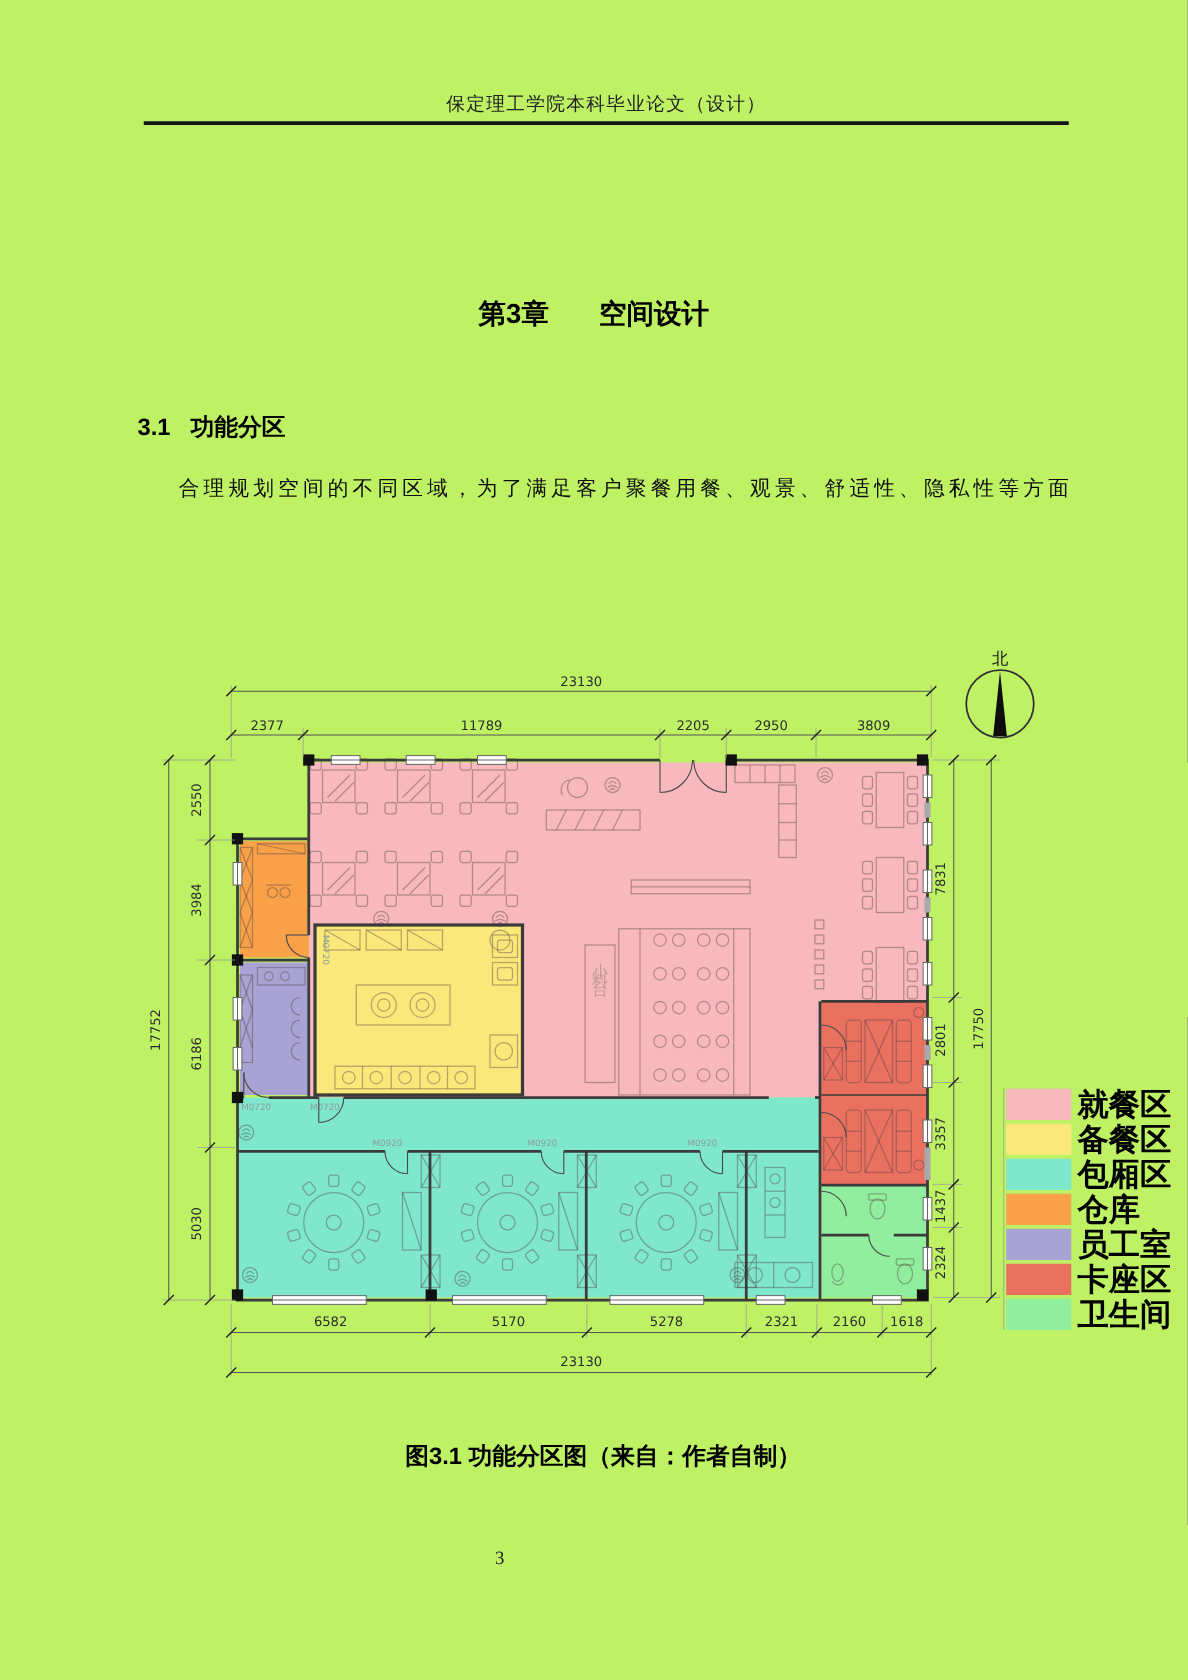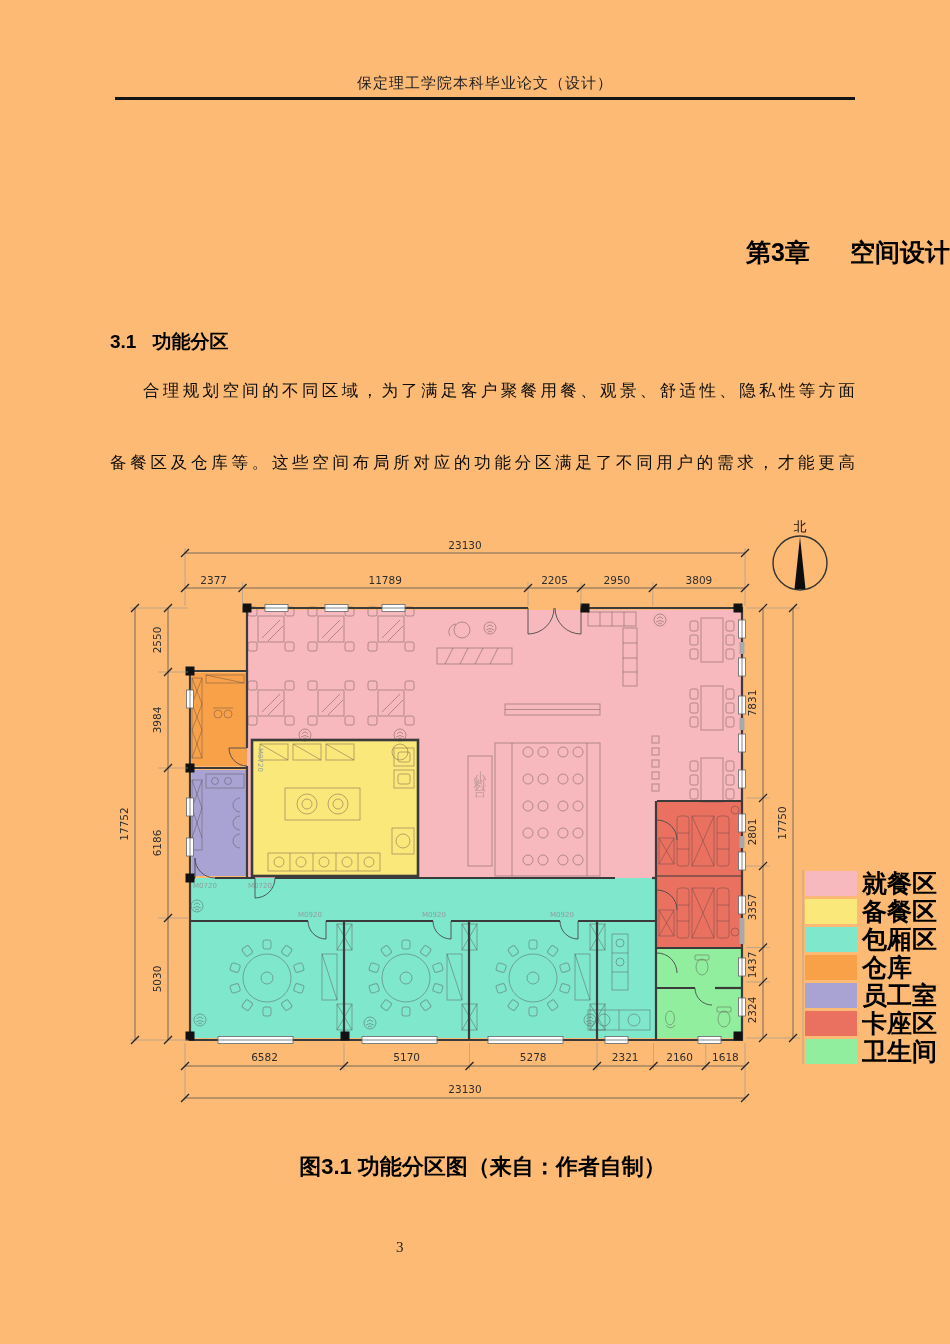--- a/index.html
+++ b/index.html
@@ -1,35 +1,35 @@
 <!DOCTYPE html>
 <html><head>
 <meta charset="utf-8">
 <style>
   html,body{margin:0;padding:0;background:#888;}
   .page{
-    position:relative;width:950px;height:1344px;background:#fdba74;
+    position:relative;width:950px;height:1344px;background:#bef264;
     font-family:"Liberation Serif","DejaVu Serif",serif;color:#111;
     overflow:hidden;margin:0 auto;
   }
   .hdr{position:absolute;top:74px;left:115px;width:740px;text-align:center;
        font-size:15px;letter-spacing:1px;color:#222;}
   .hdr-rule{position:absolute;top:97px;left:115px;width:740px;height:3px;background:#141414;}
-  .chapter{position:absolute;top:236px;left:0;width:950px;text-align:right;
-       font-family:"Liberation Sans","DejaVu Sans",sans-serif;font-weight:bold;font-size:25px;color:#000;}
+  .chapter{position:absolute;top:236px;left:0;width:950px;text-align:center;
+       font-family:"Liberation Sans","DejaVu Sans",sans-serif;font-weight:bold;font-size:22px;color:#000;}
   .chapter .gap{display:inline-block;width:40px;}
   .sect{position:absolute;top:309px;left:110px;
        font-family:"Liberation Sans","DejaVu Sans",sans-serif;font-weight:bold;font-size:19px;color:#000;margin-top:20px;}
   .sect .gap{display:inline-block;width:16px;}
   .para{position:absolute;left:110px;width:745px;font-size:16.5px;line-height:36px;color:#0d0d0d;}
   .pl{position:absolute;left:0;right:0;white-space:nowrap;}
   .pl.just{text-align:justify;text-align-last:justify;white-space:normal;margin-top:23px;}
   .indent{padding-left:33px;}
   .caption{position:absolute;top:1152px;left:110px;width:745px;text-align:center;
-       font-family:"Liberation Sans","DejaVu Sans",sans-serif;font-weight:bold;font-size:22px;color:#000;}
+       font-family:"Liberation Sans","DejaVu Sans",sans-serif;font-weight:bold;font-size:19px;color:#000;}
   .pageno{position:absolute;top:1239px;left:396px;font-size:15px;color:#222;}
   .figwrap{position:absolute;left:100px;top:498px;width:850px;height:612px;}
   svg text{user-select:none;}
   .dimtxt{font-family:"DejaVu Sans","Liberation Sans",sans-serif;font-size:10.5px;fill:#2d2d2d;}
   .doortxt{font-family:"DejaVu Sans",sans-serif;font-size:7px;fill:#8f9f9a;}
   .legendtxt{font-family:"Liberation Sans","DejaVu Sans",sans-serif;font-weight:bold;font-size:25px;fill:#000;}
   .northtxt{font-family:"Liberation Sans","DejaVu Sans",sans-serif;font-size:13px;fill:#111;}
   .condtxt{font-family:"Liberation Sans","DejaVu Sans",sans-serif;font-size:13px;fill:#c39a9c;
            writing-mode:vertical-rl;text-orientation:upright;letter-spacing:7px;}
 </style>
@@ -44,21 +44,20 @@
   <div class="chapter">
     <span>第3章</span><span class="gap"></span><span>空间设计</span>
   </div>
 
   <div class="sect">
     <span>3.1</span><span class="gap"></span><span>功能分区</span>
   </div>
 
   <div class="para" style="top:350px;height:160px;">
     <div class="pl just indent" style="top:0;">合理规划空间的不同区域，为了满足客户聚餐用餐、观景、舒适性、隐私性等方面</div>
-    <div class="pl just" style="top:72px;">备餐区及仓库等。这些空间布局所对应的功能分区满足了不同用户的需求，才能更高</div>
   </div>
 
   <div class="figwrap">
   <svg width="850" height="612" viewBox="0 0 850 612" xmlns="http://www.w3.org/2000/svg">
     <defs>
       <g id="sqtable">
         <rect x="0" y="0" width="26" height="26"></rect>
         <line x1="4" y1="22" x2="22" y2="4"></line>
         <line x1="10" y1="25" x2="25" y2="10"></line>
         <rect x="-10" y="-9" width="9" height="9" rx="2"></rect>

